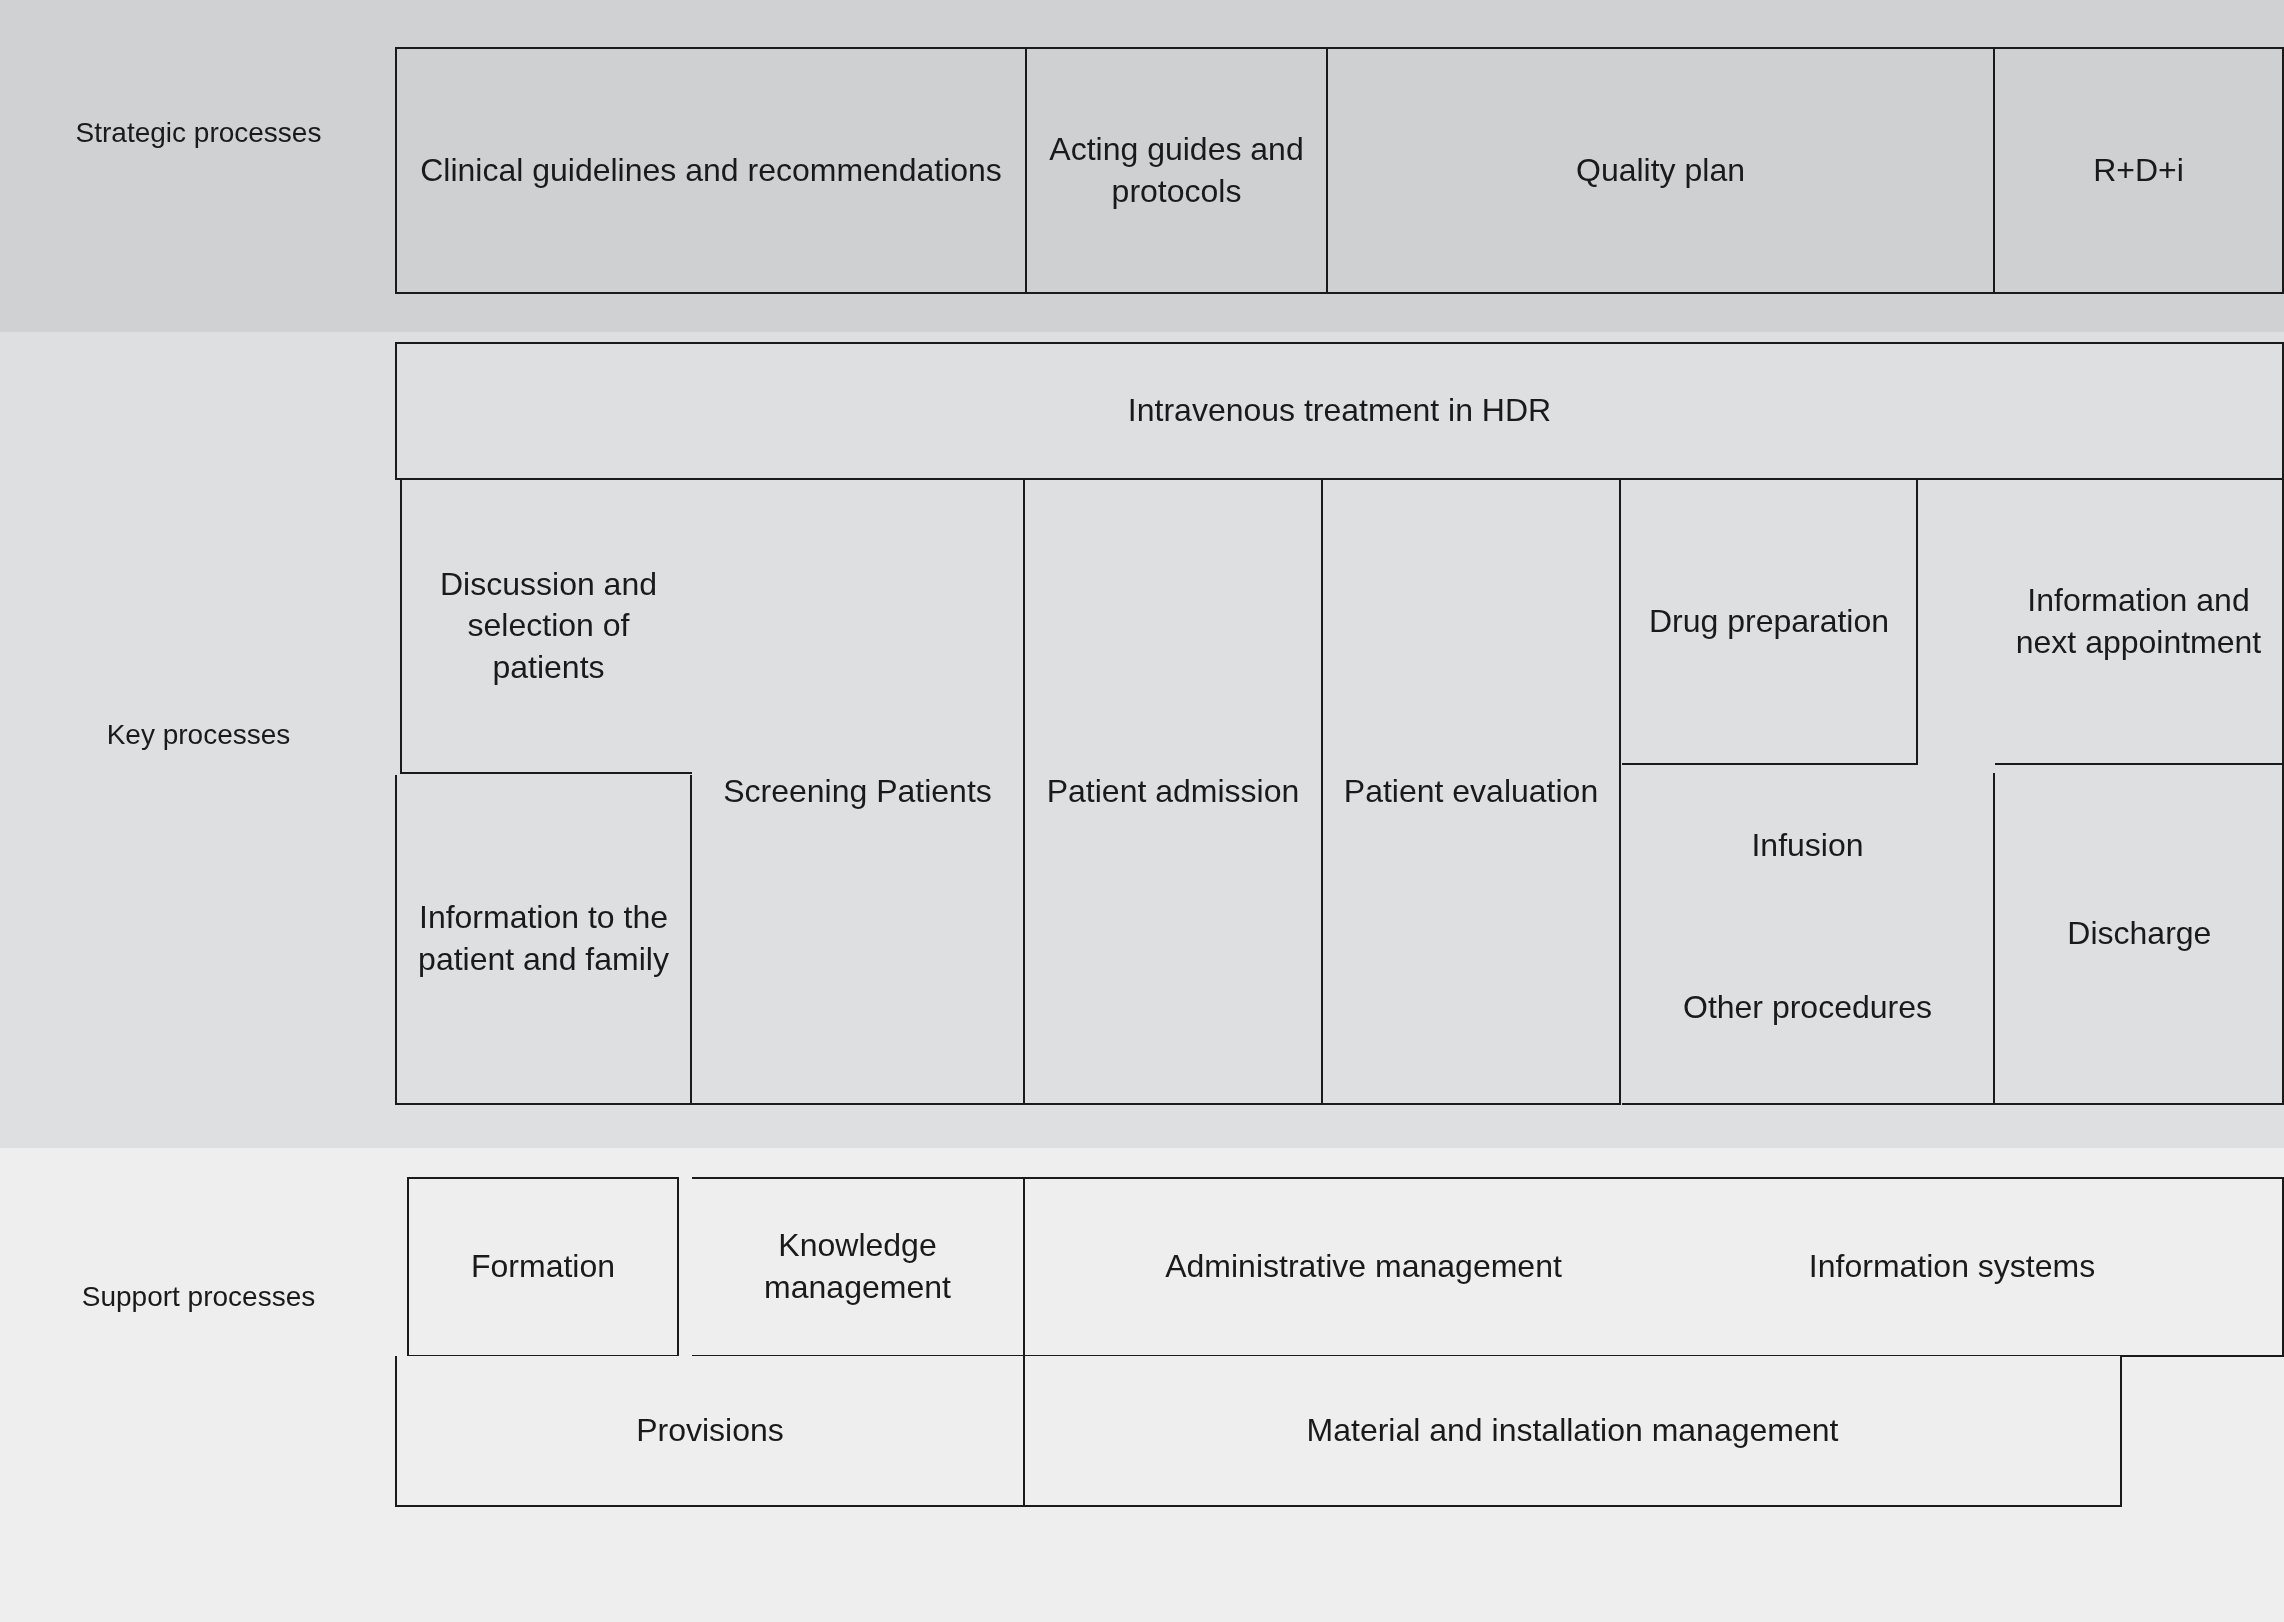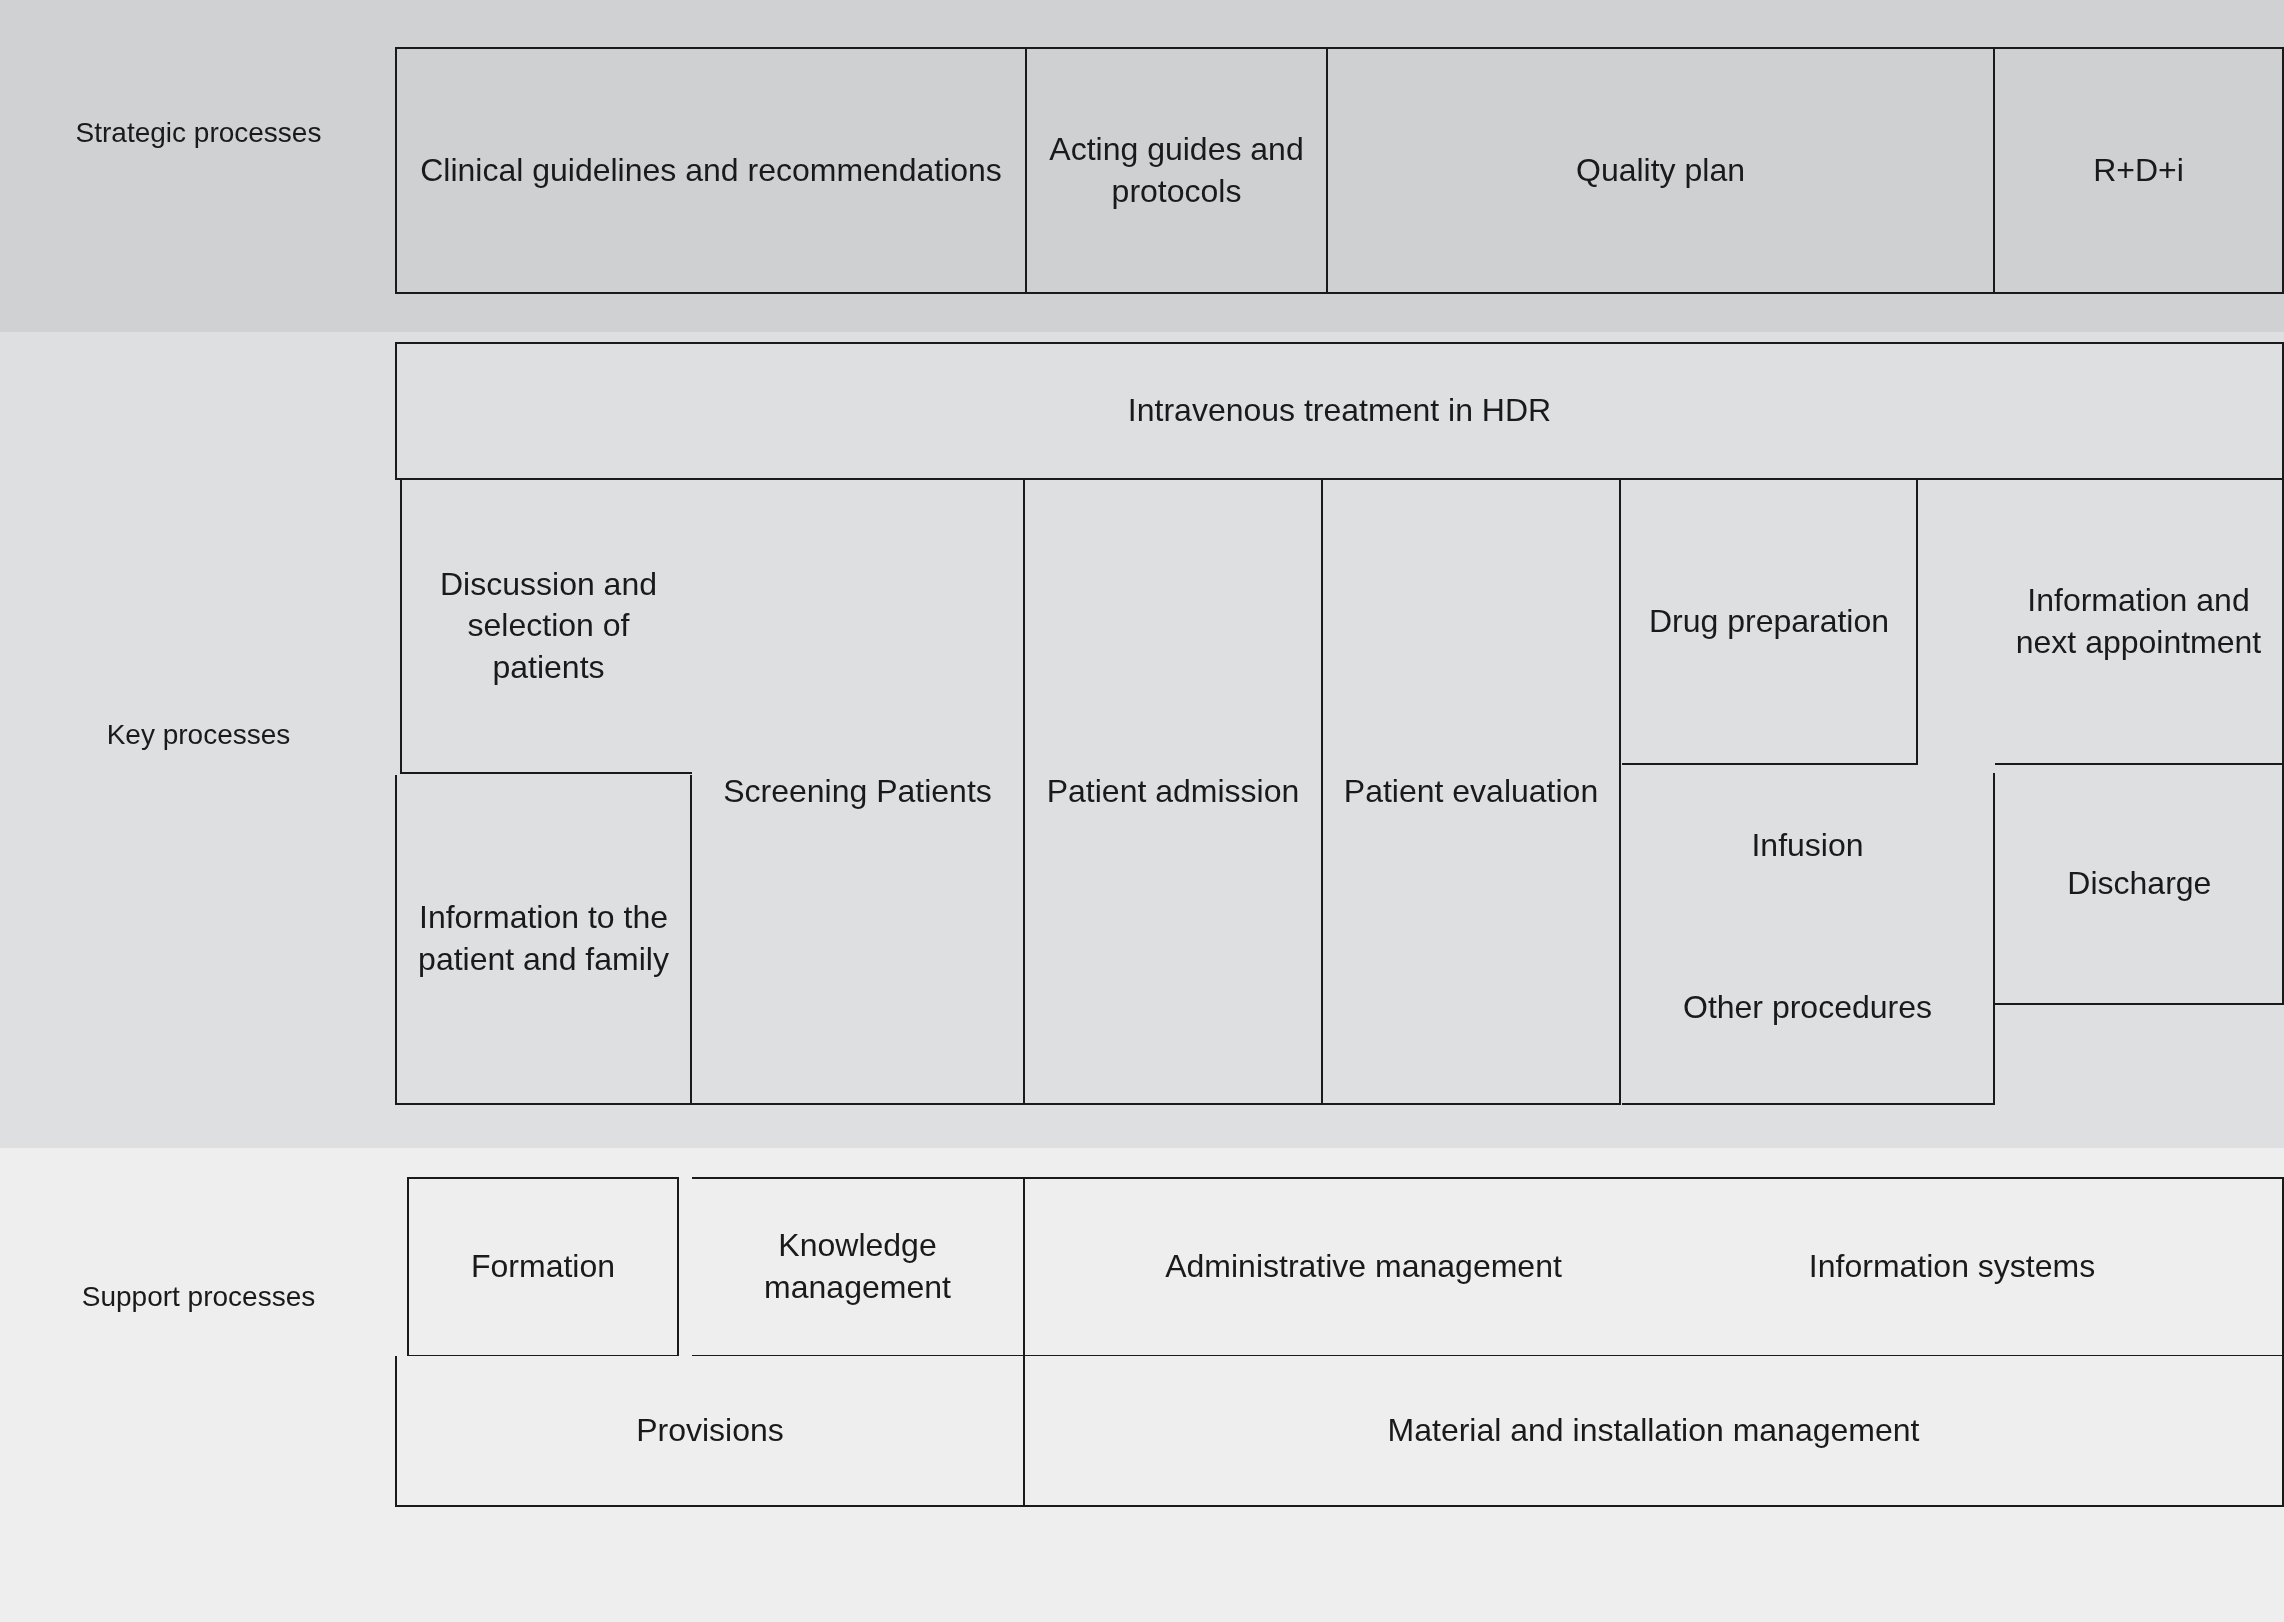--- a/index.html
+++ b/index.html
@@ -141,37 +141,37 @@
   <div class="box bg-key nb-t nb-l" style="left:1622px; top:765px; width:373px; height:147px;margin-top:8px;">
     <span>Infusion</span>
   </div>
   <div class="box bg-key nb-t nb-l" style="left:1622px; top:912px; width:373px; height:193px;">
     <span>Other procedures</span>
   </div>
 
   <div class="box bg-key nb-t nb-l" style="left:1995px; top:480px; width:289px; height:285px;">
     <span>Information and next appointment</span>
   </div>
-  <div class="box bg-key nb-t nb-l" style="left:1995px; top:765px; width:289px; height:240px;padding-left:12px;">
+  <div class="box bg-key nb-t nb-l" style="left:1995px; top:765px; width:289px; height:340px;padding-left:12px;">
     <span>Discharge</span>
   </div>
 
   <div class="box bg-support" style="left:407px; top:1177px; width:272px; height:180px;">
     <span>Formation</span>
   </div>
   <div class="box bg-support nb-l" style="left:692px; top:1177px; width:333px; height:180px;">
     <span>Knowledge management</span>
   </div>
   <div class="box bg-support nb-l" style="left:1025px; top:1177px; width:679px; height:180px;">
     <span>Administrative management</span>
   </div>
   <div class="box bg-support nb-l" style="left:1622px; top:1177px; width:662px; height:180px;">
     <span>Information systems</span>
   </div>
   <div class="box bg-support nb-t" style="left:395px; top:1356px; width:630px; height:151px;">
     <span>Provisions</span>
   </div>
-  <div class="box bg-support nb-t nb-l" style="left:1025px; top:1356px; width:1259px; height:151px;text-align:center;">
+  <div class="box bg-support nb-t nb-l" style="left:1025px; top:1356px; width:1097px; height:151px;text-align:center;">
     <span>Material and installation management</span>
   </div>
 
 </div>
 
 
 </body></html>

